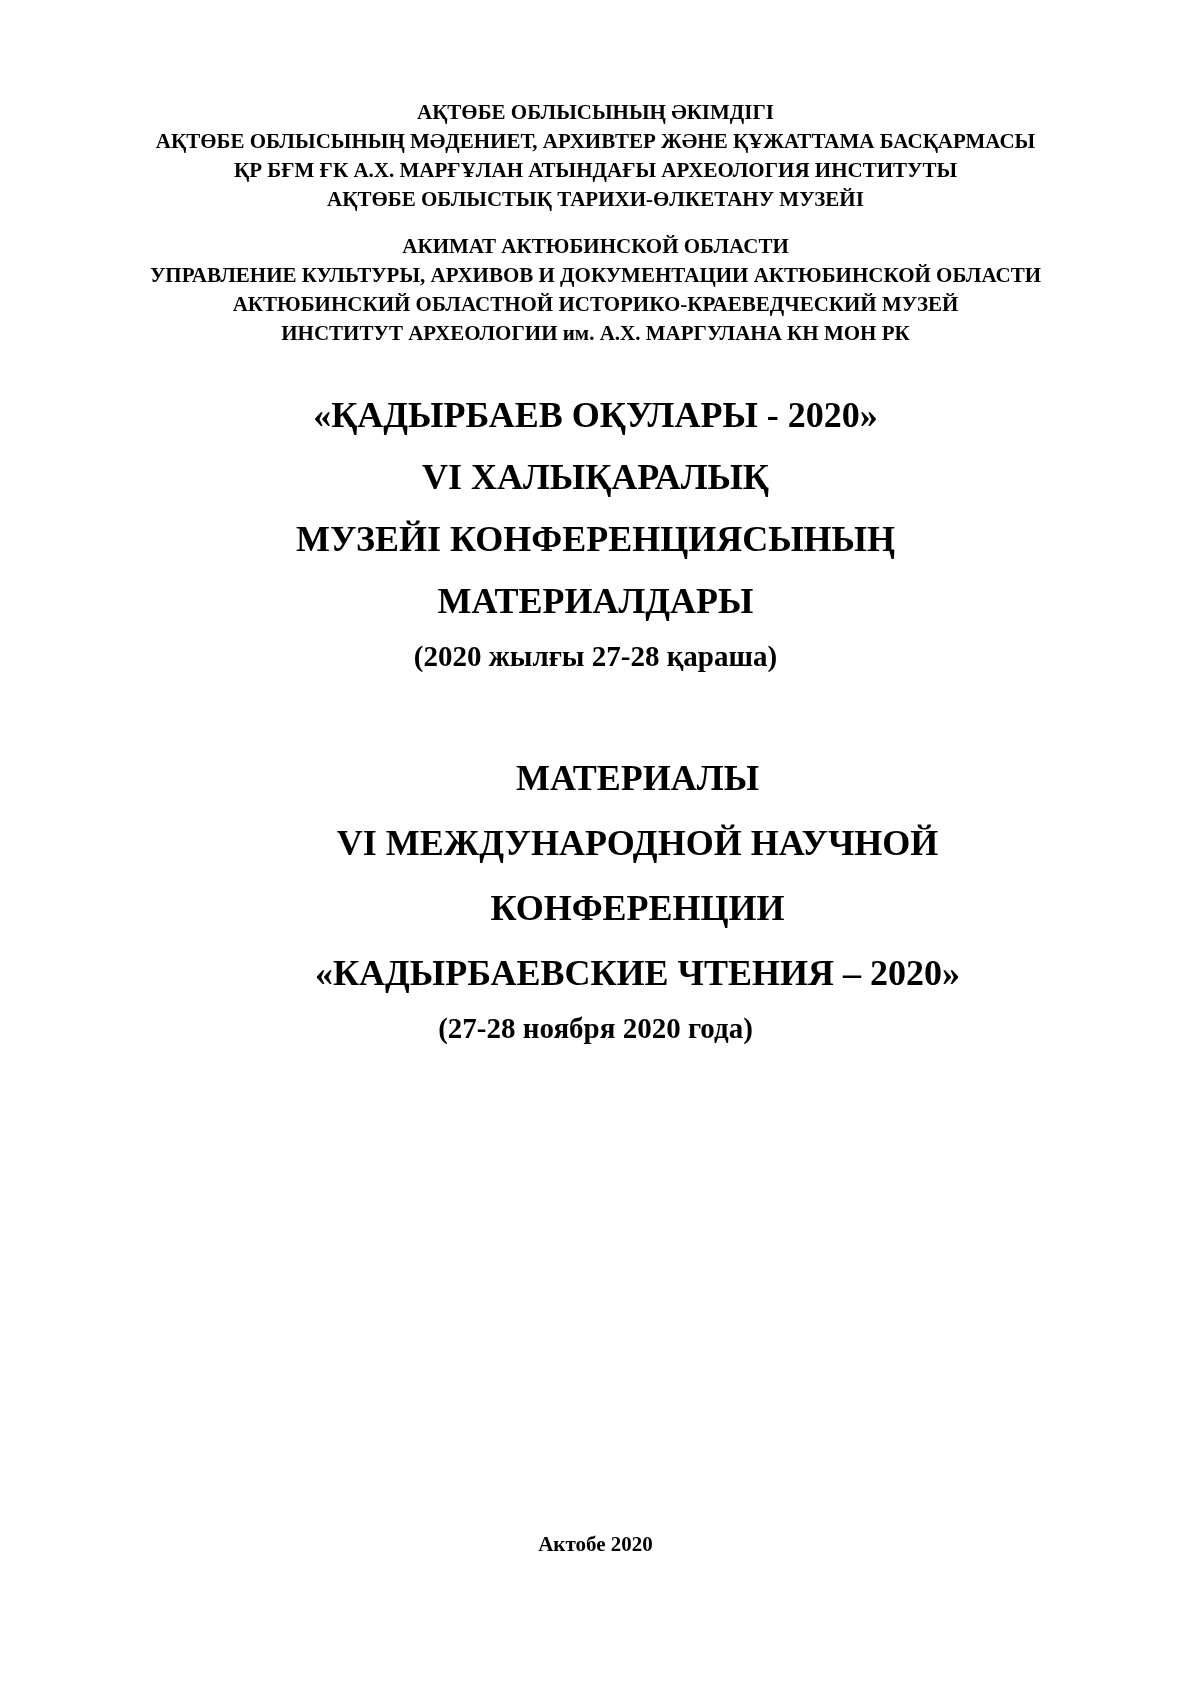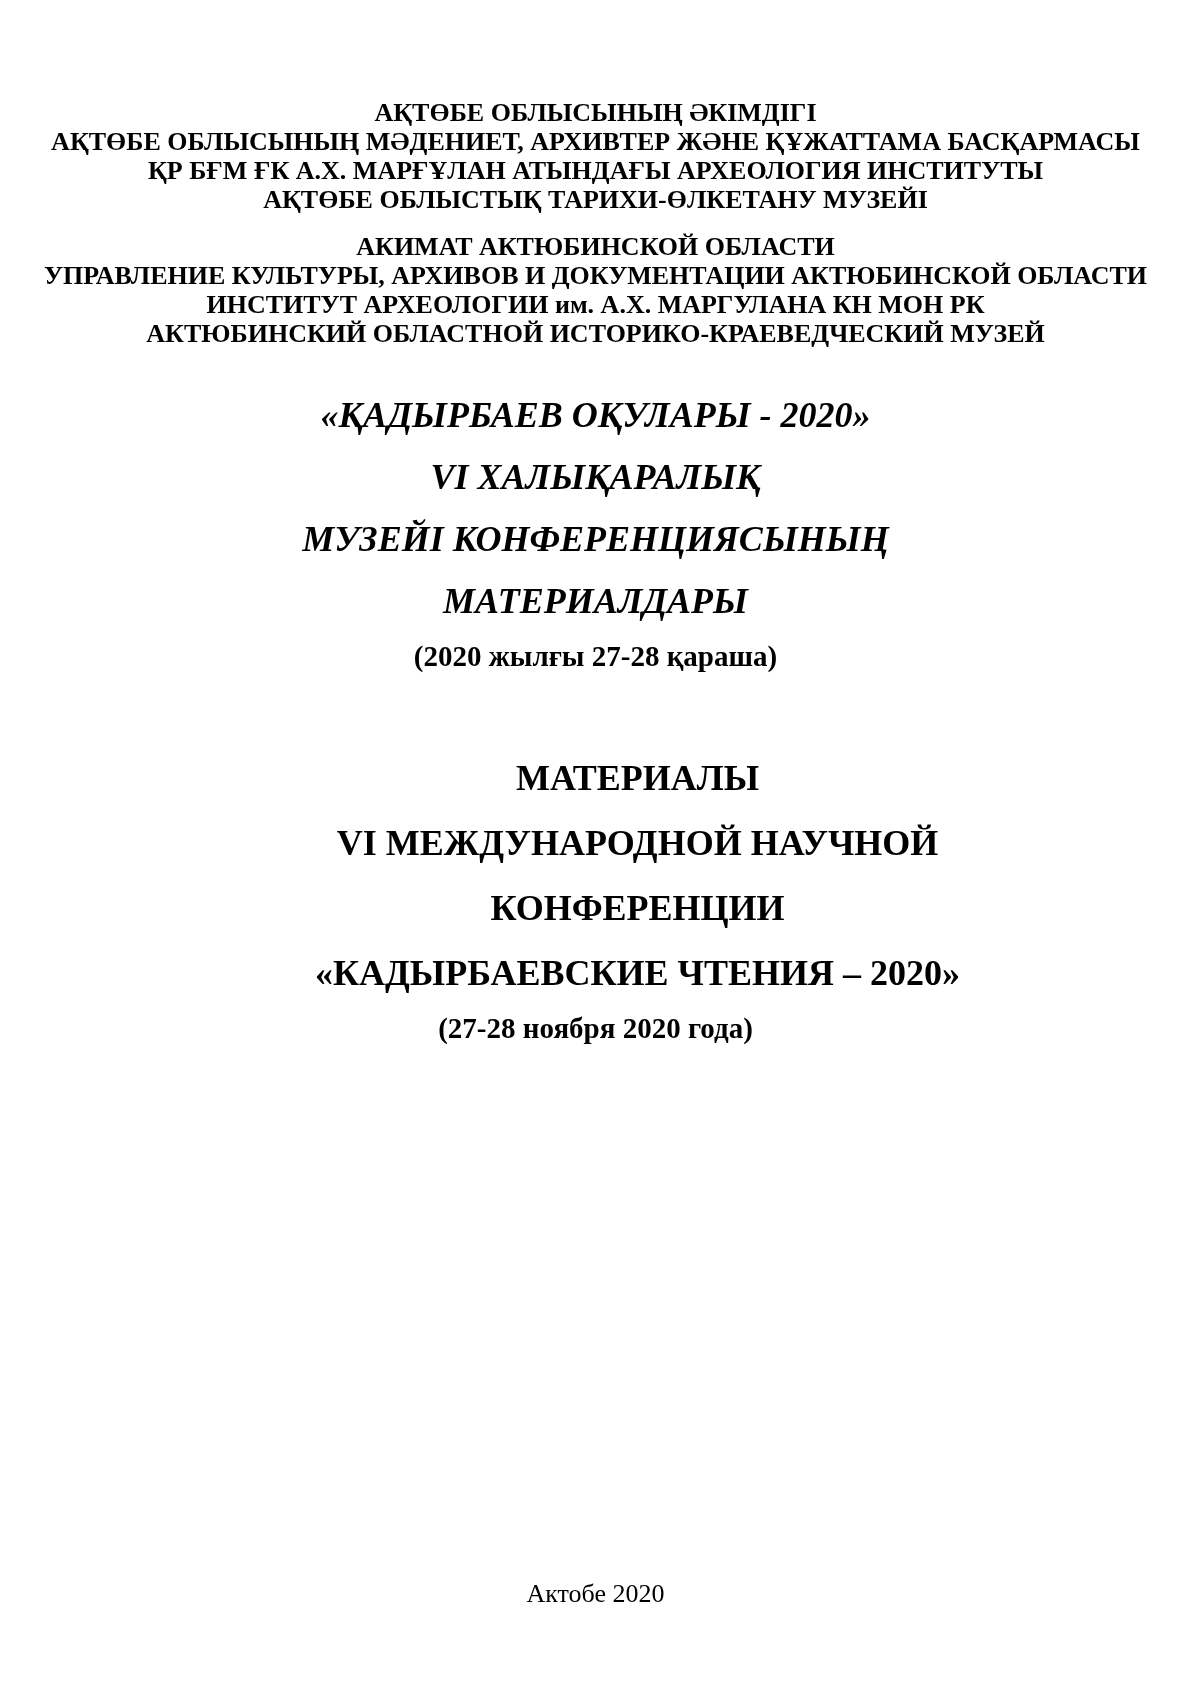--- a/index.html
+++ b/index.html
@@ -21,31 +21,30 @@
   .org-block {
     width: 100%;
   }
   .org-block-kz {
     padding-top: 98px;
   }
   .org-block-ru {
     margin-top: 18px;
   }
   .org-line {
-    font-size: 26px;
+    font-size: 21px;
     line-height: 29px;
     font-weight: bold;
     white-space: nowrap;
   }
   .title-block {
     width: 100%;
   }
   .title-block-kz {
     margin-top: 36px;
-    font-style: italic;
   }
   .title-block-ru {
     margin-top: 70px;
     margin-left: 42px;
   }
   .title-line {
     font-size: 36px;
     line-height: 62px;
     font-weight: bold;
     white-space: nowrap;
@@ -58,45 +57,45 @@
     line-height: 40px;
     font-weight: bold;
     margin-top: 4px;
     white-space: nowrap;
   }
   .date-line-ru {
     margin-top: 2px;
   }
   .imprint {
     position: absolute;
-    top: 1578px;
+    top: 1528px;
     left: 0;
     right: 0;
-    font-size: 26px;
+    font-size: 21px;
     line-height: 32px;
-    font-weight: normal;
+    font-weight: bold;
   }
 </style>
 </head>
 <body>
 
 <div class="page">
 
   <div class="org-block org-block-kz">
     <div class="org-line">АҚТӨБЕ ОБЛЫСЫНЫҢ ӘКІМДІГІ</div>
     <div class="org-line">АҚТӨБЕ ОБЛЫСЫНЫҢ МӘДЕНИЕТ, АРХИВТЕР ЖӘНЕ ҚҰЖАТТАМА БАСҚАРМАСЫ</div>
     <div class="org-line">ҚР БҒМ ҒК А.Х. МАРҒҰЛАН АТЫНДАҒЫ АРХЕОЛОГИЯ ИНСТИТУТЫ</div>
     <div class="org-line">АҚТӨБЕ ОБЛЫСТЫҚ ТАРИХИ-ӨЛКЕТАНУ МУЗЕЙІ</div>
   </div>
 
   <div class="org-block org-block-ru">
     <div class="org-line">АКИМАТ АКТЮБИНСКОЙ ОБЛАСТИ</div>
     <div class="org-line">УПРАВЛЕНИЕ КУЛЬТУРЫ, АРХИВОВ И ДОКУМЕНТАЦИИ АКТЮБИНСКОЙ ОБЛАСТИ</div>
+    <div class="org-line">АКТЮБИНСКИЙ ОБЛАСТНОЙ ИСТОРИКО-КРАЕВЕДЧЕСКИЙ МУЗЕЙ</div>
     <div class="org-line">ИНСТИТУТ АРХЕОЛОГИИ им. А.Х. МАРГУЛАНА КН МОН РК</div>
-    <div class="org-line">АКТЮБИНСКИЙ ОБЛАСТНОЙ ИСТОРИКО-КРАЕВЕДЧЕСКИЙ МУЗЕЙ</div>
   </div>
 
   <div class="title-block title-block-kz">
     <div class="title-line">«ҚАДЫРБАЕВ ОҚУЛАРЫ - 2020»</div>
     <div class="title-line">VI ХАЛЫҚАРАЛЫҚ</div>
     <div class="title-line">МУЗЕЙІ КОНФЕРЕНЦИЯСЫНЫҢ</div>
     <div class="title-line">МАТЕРИАЛДАРЫ</div>
   </div>
   <div class="date-line date-line-kz">(2020 жылғы 27-28 қараша)</div>
 

